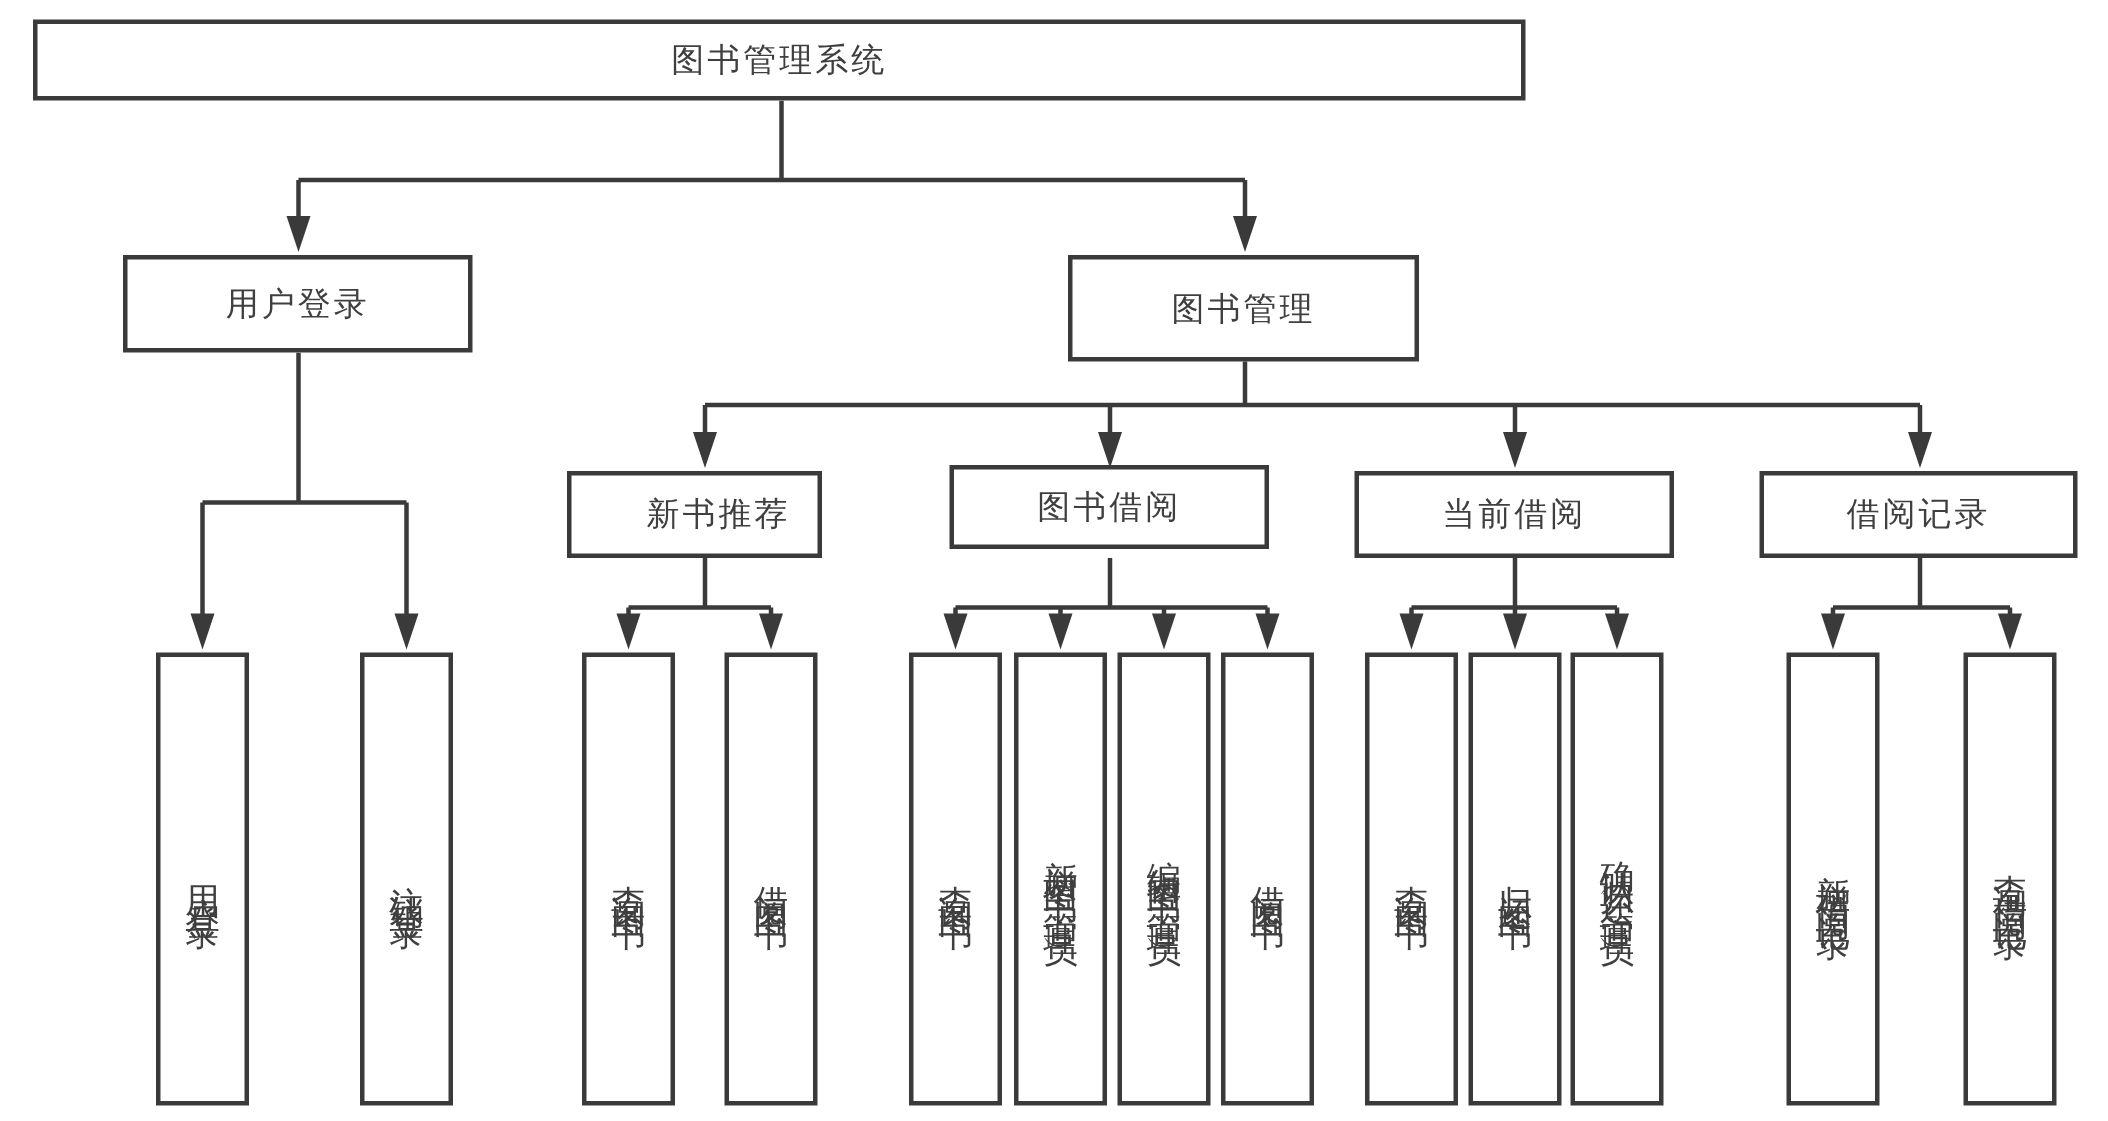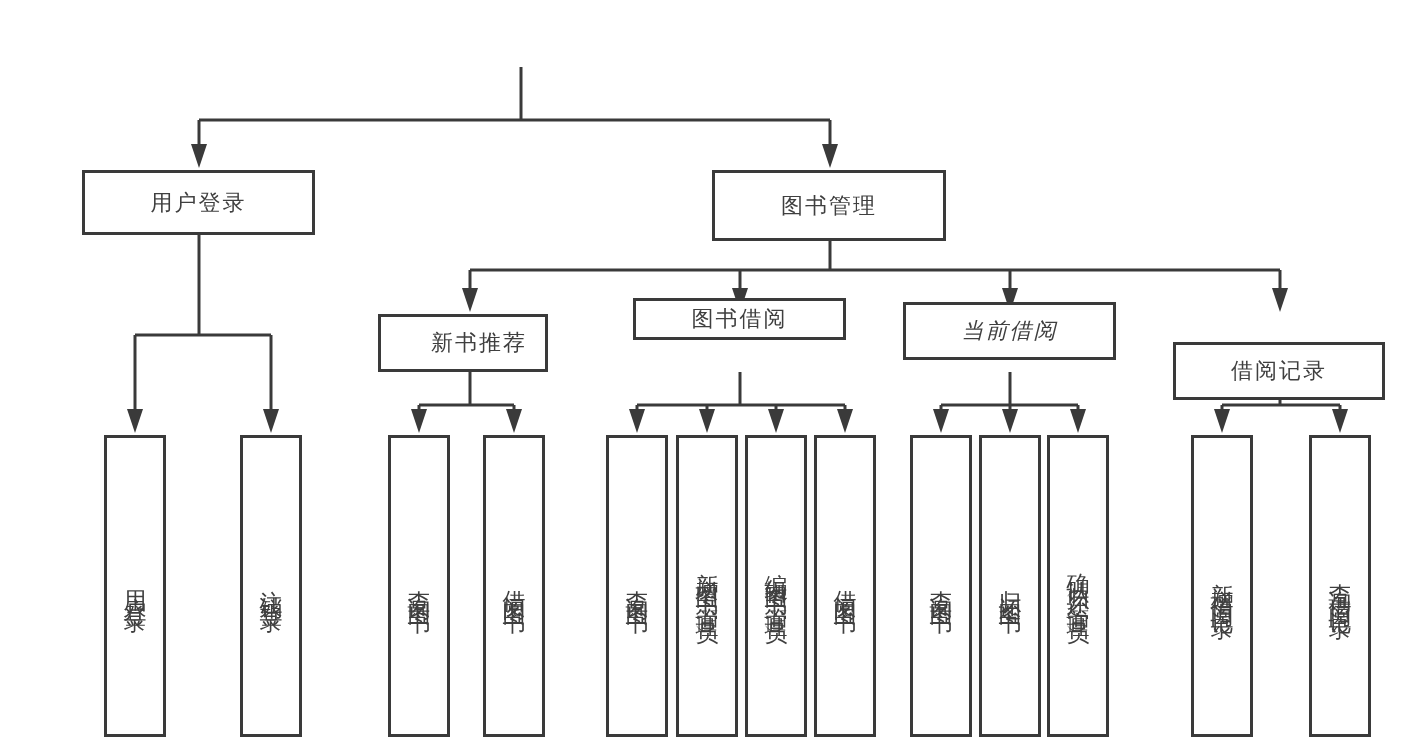--- a/index.html
+++ b/index.html
@@ -48,23 +48,23 @@
     width: 62px;
     height: 302px;
   }
   
   .n-root  { left: 22px;  top: 13px;  width: 995px; height: 54px; }
   
   .n-l2a   { left: 82px;  top: 170px; width: 233px; height: 65px; }
   .n-l2b   { left: 712px; top: 170px; width: 234px; height: 71px; }
   
   .n-l3a   { left: 378px;  top: 314px; width: 170px; height: 58px; padding-left: 32px; }
-  .n-l3b   { left: 633px;  top: 298px; width: 213px; height: 42px; }
-  .n-l3c   { left: 903px;  top: 302px; width: 213px; height: 58px; font-style: italic; }
-  .n-l3d   { left: 1173px; top: 314px; width: 212px; height: 58px; margin-top: 28px; }
+  .n-l3b   { left: 633px;  top: 310px; width: 213px; height: 56px; }
+  .n-l3c   { left: 903px;  top: 314px; width: 213px; height: 58px; }
+  .n-l3d   { left: 1173px; top: 314px; width: 212px; height: 58px; }
   
   .n-a1 { left: 104px; }
   .n-a2 { left: 240px; }
   .n-b1 { left: 388px; }
   .n-b2 { left: 483px; }
   .n-c1 { left: 606px; }
   .n-c2 { left: 676px; }
   .n-c3 { left: 745px; }
   .n-c4 { left: 814px; }
   .n-d1 { left: 910px; }
@@ -143,20 +143,21 @@
     <polygon points="1070,409 1086,409 1078,433" fill="#3a3a3a" stroke="none"></polygon>
 
     <path d="M1280,372 V405"></path>
     <path d="M1222,405 H1340"></path>
     <path d="M1222,405 V417"></path>
     <polygon points="1214,409 1230,409 1222,433" fill="#3a3a3a" stroke="none"></polygon>
     <path d="M1340,405 V417"></path>
     <polygon points="1332,409 1348,409 1340,433" fill="#3a3a3a" stroke="none"></polygon>
   </svg>
 
+  <div class="node hbox n-root">图书管理系统</div>
 
   <div class="node hbox n-l2a">用户登录</div>
   <div class="node hbox n-l2b">图书管理</div>
 
   <div class="node hbox n-l3a">新书推荐</div>
   <div class="node hbox n-l3b">图书借阅</div>
   <div class="node hbox n-l3c">当前借阅</div>
   <div class="node hbox n-l3d">借阅记录</div>
 
   <div class="node vbox n-a1">用户登录</div>

